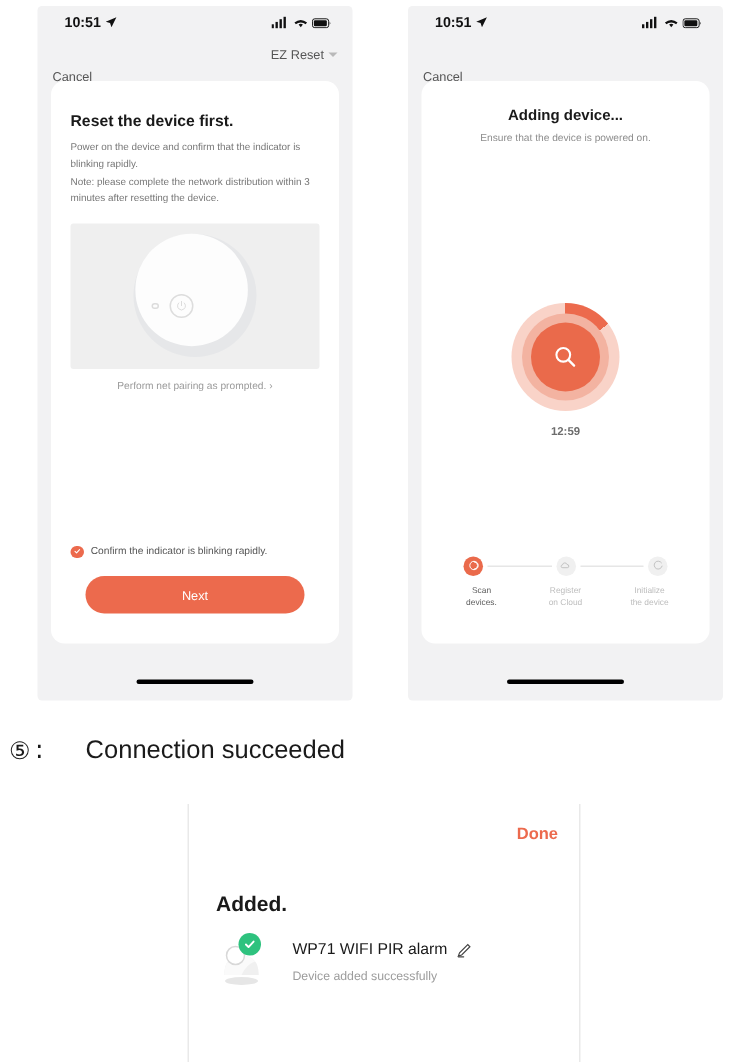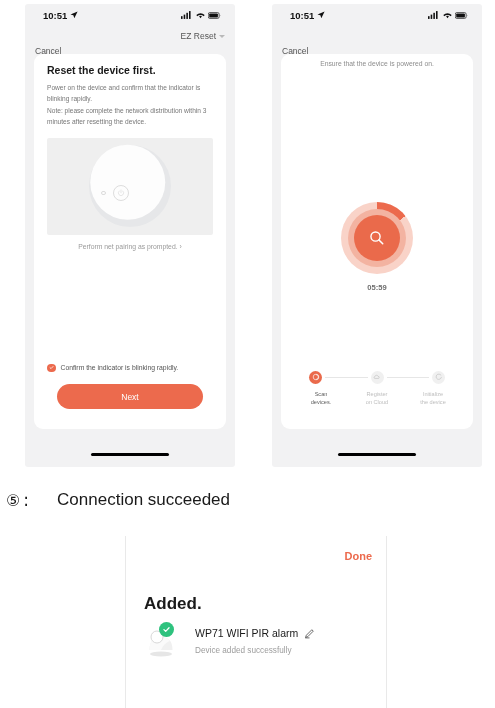--- a/index.html
+++ b/index.html
@@ -57,21 +57,21 @@
     position: absolute;
     left: 50%; transform: translateX(-50%);
     bottom: 11px;
     width: 78px; height: 3.4px;
     background: #000; border-radius: 3px;
   }
 
   
   .p1-title {
     font-size: 10.5px; font-weight: bold; color: #1a1a1a;
-    margin: 10px 0 0 13px;
+    margin: 21px 0 0 13px;
   }
   .p1-body {
     margin: 7px 13px 0 13px;
     font-size: 6.6px; line-height: 1.62; color: #777;
   }
   .p1-body p { margin-bottom: 0px; }
   .p1-note { margin-top: 2px; }
 
   .device-box {
     margin: 10px 13px 0 13px;
@@ -226,21 +226,21 @@
     background: #fff;
     border-left: 1px solid #e9e9e9;
     border-right: 1px solid #e9e9e9;
   }
   .p3-done {
     position:absolute; right: 14px; top: 14px;
     font-size: 11px; font-weight: bold; color: #ec6a4d;
   }
   .p3-added {
     position:absolute; left: 18px; top: 58px;
-    font-size: 17px; font-weight: bold; color: #1a1a1a;
+    font-size: 14px; font-weight: bold; color: #1a1a1a;
   }
   .p3-devrow {
     position:absolute; left: 18px; top: 88px;
     display:flex; align-items:flex-start; gap: 17px;
   }
   .dev-thumb {
     position: relative;
     width: 34px; height: 34px;
     flex: none;
   }
@@ -363,35 +363,36 @@
           <path d="M16.4 3.2 Q17.6 4.5 16.4 5.8 Z" fill="#111"></path>
         </svg>
       </div>
     </div>
 
     <div class="navbar">
       <div class="nav-cancel">Cancel</div>
     </div>
 
     <div class="card">
+      <div class="p2-title">Adding device...</div>
       <div class="p2-sub">Ensure that the device is powered on.</div>
 
       <div class="progress-wrap">
         <div class="ring-outer">
           <div class="ring-arc"></div>
           <div class="ring-mid">
             <div class="ring-inner">
               <svg width="18" height="18" viewBox="0 0 22 22">
                 <circle cx="9.2" cy="9.2" r="5.6" fill="none" stroke="#fff" stroke-width="1.7"></circle>
                 <line x1="13.4" y1="13.4" x2="18" y2="18" stroke="#fff" stroke-width="1.9" stroke-linecap="round"></line>
               </svg>
             </div>
           </div>
         </div>
-        <div class="timer">05:59</div>
+        <div class="timer">12:59</div>
       </div>
 
       <div class="steps">
         <div class="steps-icons">
           <span class="step-dot active">
             <svg width="8" height="8" viewBox="0 0 12 12">
               <circle cx="6" cy="6" r="4.2" fill="none" stroke="#fff" stroke-width="1"></circle>
               <path d="M6 2.4 A3.6 3.6 0 0 1 6 9.6" fill="none" stroke="#fff" stroke-width="1"></path>
             </svg>
           </span>

